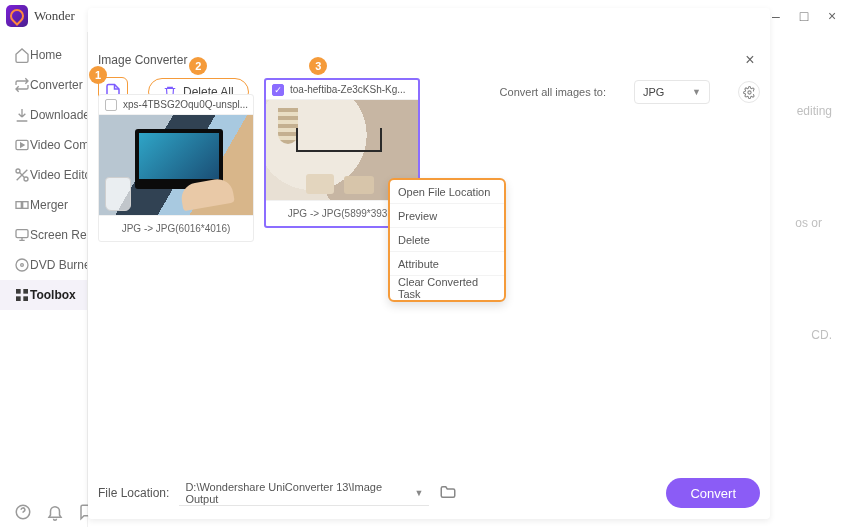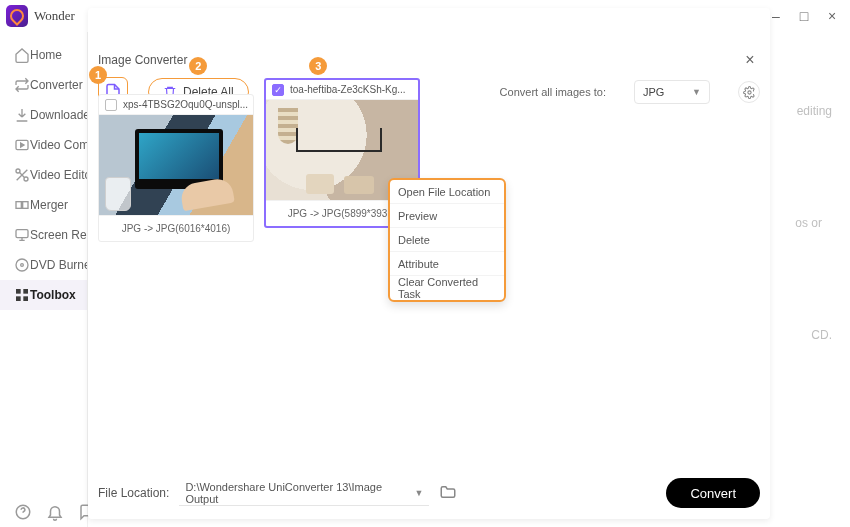--- a/index.html
+++ b/index.html
@@ -61,21 +61,21 @@
   .ctx { position:absolute; width:118px; border:2px solid #f59b3a; border-radius:6px; background:#fff; box-shadow:0 4px 10px rgba(0,0,0,0.12); overflow:hidden;}
   .ctx-item{ height:24px; font-size:11px; color:#555; display:flex; align-items:center; padding:0 8px; cursor:pointer; border-bottom:1px solid #f3f3f3;}
   .ctx-item:last-child{border-bottom:none;}
 
   
   .footer { position:absolute; left:10px; right:10px; bottom:8px; height:36px; display:flex; align-items:center; gap:10px;}
   .floc-label{ font-size:12px; color:#555;}
   .floc-input{ flex:0 0 250px; height:26px; border-bottom:1px solid #e5e5e5; font-size:11px; color:#555; display:flex; align-items:center; justify-content:space-between; padding:0 6px;}
   .folder-ico{ width:20px; height:20px; color:#888; cursor:pointer;}
   .footer-spacer{flex:1;}
-  .convert-btn{ height:30px; padding:0 24px; border-radius:15px; background:#000000; color:#fff; font-size:13px; display:flex; align-items:center; cursor:pointer; border:none;}
+  .convert-btn{ height:30px; padding:0 24px; border-radius:15px; background:#8b5cf6; color:#fff; font-size:13px; display:flex; align-items:center; cursor:pointer; border:none;}
 
   .ghost-text{ position:absolute; font-size:12px; color:#bfbfbf; pointer-events:none;}
 
   
   svg{display:block;}
 </style>
 </head>
 <body>
 
 <div class="titlebar">

